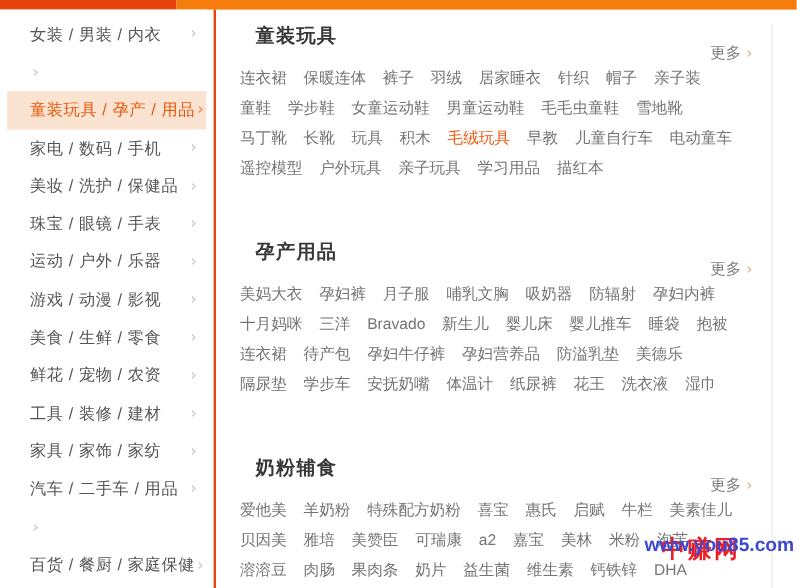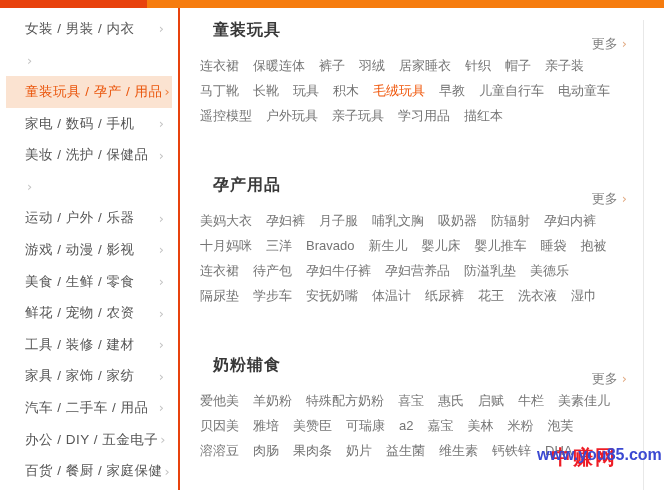--- a/index.html
+++ b/index.html
@@ -79,20 +79,21 @@
     </div>
     <div class="side-item">
       <span class="side-label">家电 / 数码 / 手机</span>
       <span class="side-chevron">›</span>
     </div>
     <div class="side-item">
       <span class="side-label">美妆 / 洗护 / 保健品</span>
       <span class="side-chevron">›</span>
     </div>
     <div class="side-item">
+      <span class="side-label">珠宝 / 眼镜 / 手表</span>
       <span class="side-chevron">›</span>
     </div>
     <div class="side-item">
       <span class="side-label">运动 / 户外 / 乐器</span>
       <span class="side-chevron">›</span>
     </div>
     <div class="side-item">
       <span class="side-label">游戏 / 动漫 / 影视</span>
       <span class="side-chevron">›</span>
     </div>
@@ -110,39 +111,39 @@
     </div>
     <div class="side-item">
       <span class="side-label">家具 / 家饰 / 家纺</span>
       <span class="side-chevron">›</span>
     </div>
     <div class="side-item">
       <span class="side-label">汽车 / 二手车 / 用品</span>
       <span class="side-chevron">›</span>
     </div>
     <div class="side-item">
-      <span class="side-label">办公 / DIY / 五金电子</span>
       <span class="side-chevron">›</span>
     </div>
     <div class="side-item">
       <span class="side-label">百货 / 餐厨 / 家庭保健</span>
       <span class="side-chevron">›</span>
     </div>
   </nav>
 
 <div class="v-divider"></div>
 
 <main class="main">
     <section class="cat-section">
       <div class="sec-head">
         <h3 class="sec-title">童装玩具</h3>
         <a class="more-link">更多<span class="more-chevron">›</span></a>
       </div>
       <div class="links">
         <div class="link-row"><a class="cat-link">连衣裙</a><a class="cat-link">保暖连体</a><a class="cat-link">裤子</a><a class="cat-link">羽绒</a><a class="cat-link">居家睡衣</a><a class="cat-link">针织</a><a class="cat-link">帽子</a><a class="cat-link">亲子装</a></div>
+        <div class="link-row"><a class="cat-link">童鞋</a><a class="cat-link">学步鞋</a><a class="cat-link">女童运动鞋</a><a class="cat-link">男童运动鞋</a><a class="cat-link">毛毛虫童鞋</a><a class="cat-link">雪地靴</a></div>
         <div class="link-row"><a class="cat-link">马丁靴</a><a class="cat-link">长靴</a><a class="cat-link">玩具</a><a class="cat-link">积木</a><a class="cat-link hl">毛绒玩具</a><a class="cat-link">早教</a><a class="cat-link">儿童自行车</a><a class="cat-link">电动童车</a></div>
         <div class="link-row"><a class="cat-link">遥控模型</a><a class="cat-link">户外玩具</a><a class="cat-link">亲子玩具</a><a class="cat-link">学习用品</a><a class="cat-link">描红本</a></div>
       </div>
     </section>
     <section class="cat-section">
       <div class="sec-head">
         <h3 class="sec-title">孕产用品</h3>
         <a class="more-link">更多<span class="more-chevron">›</span></a>
       </div>
       <div class="links">

